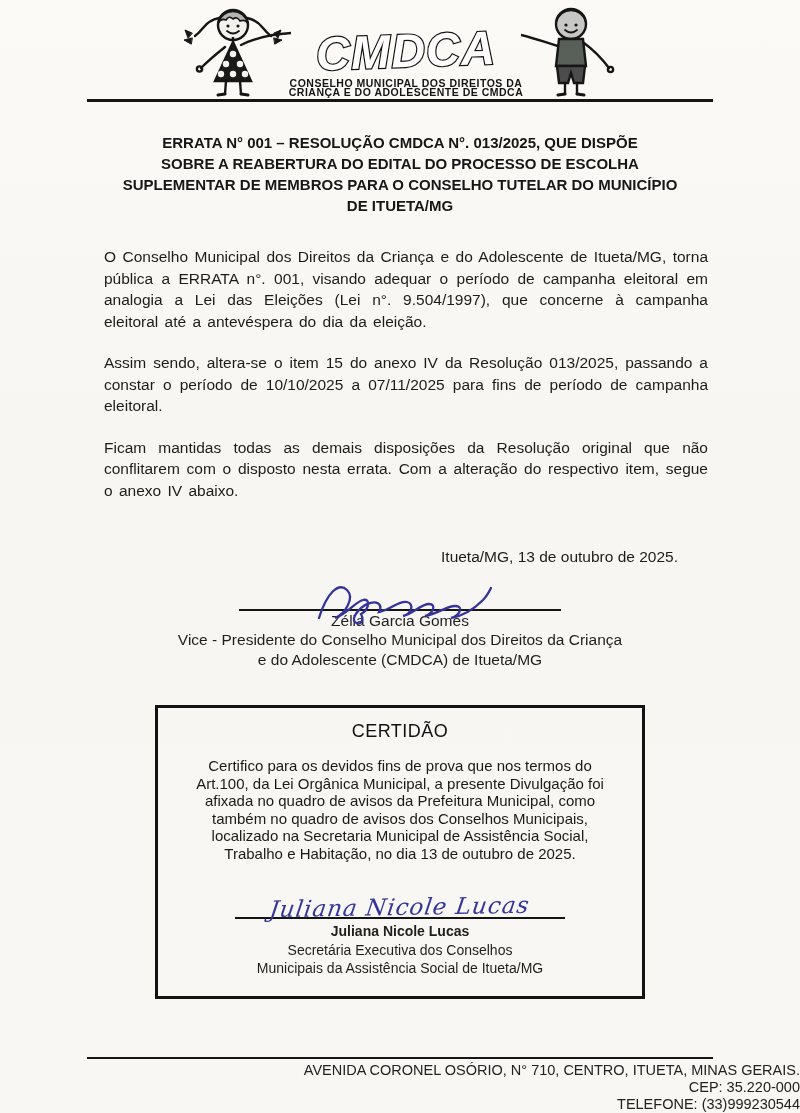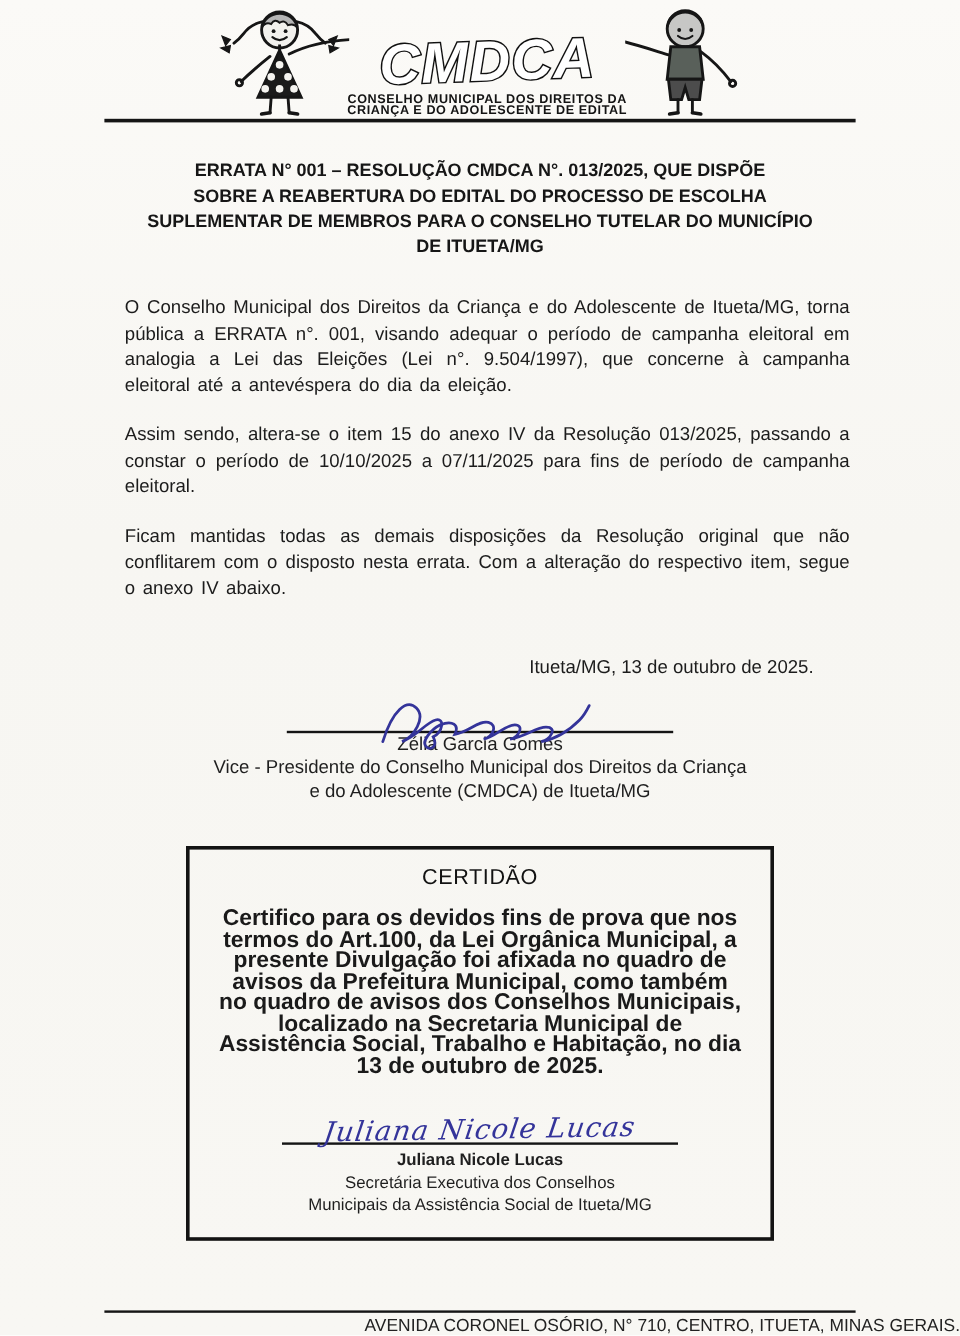--- a/index.html
+++ b/index.html
@@ -48,21 +48,21 @@
   .sig-rule{width:322px;border-top:2px solid #141414;margin:0 auto;}
   .sig-name{font-size:15.5px;margin-top:1px;}
   .sig-role{font-size:15.5px;line-height:20px;}
   
   .cert-box{
     width:452px;margin:35px auto 0;border:3px solid #131313;
     padding:13px 16px 18px;text-align:center;
   }
   .cert-title{font-size:18px;font-weight:normal;letter-spacing:.5px;color:#121212;}
   .cert-body{
-    width:436px;margin:15px auto 0;font-size:19px;font-weight:bold;
+    width:436px;margin:15px auto 0;font-size:15px;font-weight:normal;
     line-height:17.5px;color:#1a1a1a;
   }
   .cert-sig{margin-top:32px;}
   .cert-script{
     display:inline-block;font-family:"DejaVu Serif", serif;
     font-style:italic;font-size:23px;letter-spacing:1px;
     transform:skewX(-9deg) rotate(-1deg);
     color:#34349a;position:relative;z-index:1;margin-bottom:-4px;
   }
   .cert-sig-rule{width:330px;border-top:2px solid #141414;margin:-2px auto 3px;}
@@ -107,21 +107,21 @@
 
       <path d="M47 77 L46 90 M61 77 L62 90"></path>
       <path d="M46 90 L39 91 M62 90 L69 91" stroke-width="3"></path>
     </svg>
 
     <div class="logo-center">
       <svg class="logo-acronym-svg" width="262" height="56" viewBox="0 0 262 56">
         <text x="131" y="43" text-anchor="middle" font-family="Liberation Sans, sans-serif" font-size="47" font-weight="bold" font-style="italic" letter-spacing="1" fill="#ffffff" stroke="#111111" stroke-width="2.4" paint-order="stroke" transform="rotate(-2 131 28)">CMDCA</text>
       </svg>
       <div class="logo-subtitle">CONSELHO MUNICIPAL DOS DIREITOS DA</div>
-      <div class="logo-subtitle">CRIANÇA E DO ADOLESCENTE DE EDITAL</div>
+      <div class="logo-subtitle">CRIANÇA E DO ADOLESCENTE DE CMDCA</div>
     </div>
 
     <svg class="kid" width="100" height="96" viewBox="0 0 100 96" fill="none" stroke="#161616" stroke-width="2.4" stroke-linecap="round">
 
       <path d="M37 44 C24 40 12 36 0 33"></path>
 
       <circle cx="50" cy="22" r="15" fill="#c7c7c5"></circle>
       <path d="M35.4 20 A15 15 0 0 1 64.6 20 Q64 9 50 7.5 Q36 9 35.4 20 Z" fill="#141414" stroke-width="1.6"></path>
       <circle cx="45" cy="23" r="1.6" fill="#161616" stroke="none"></circle>
       <circle cx="55" cy="23" r="1.6" fill="#161616" stroke="none"></circle>

